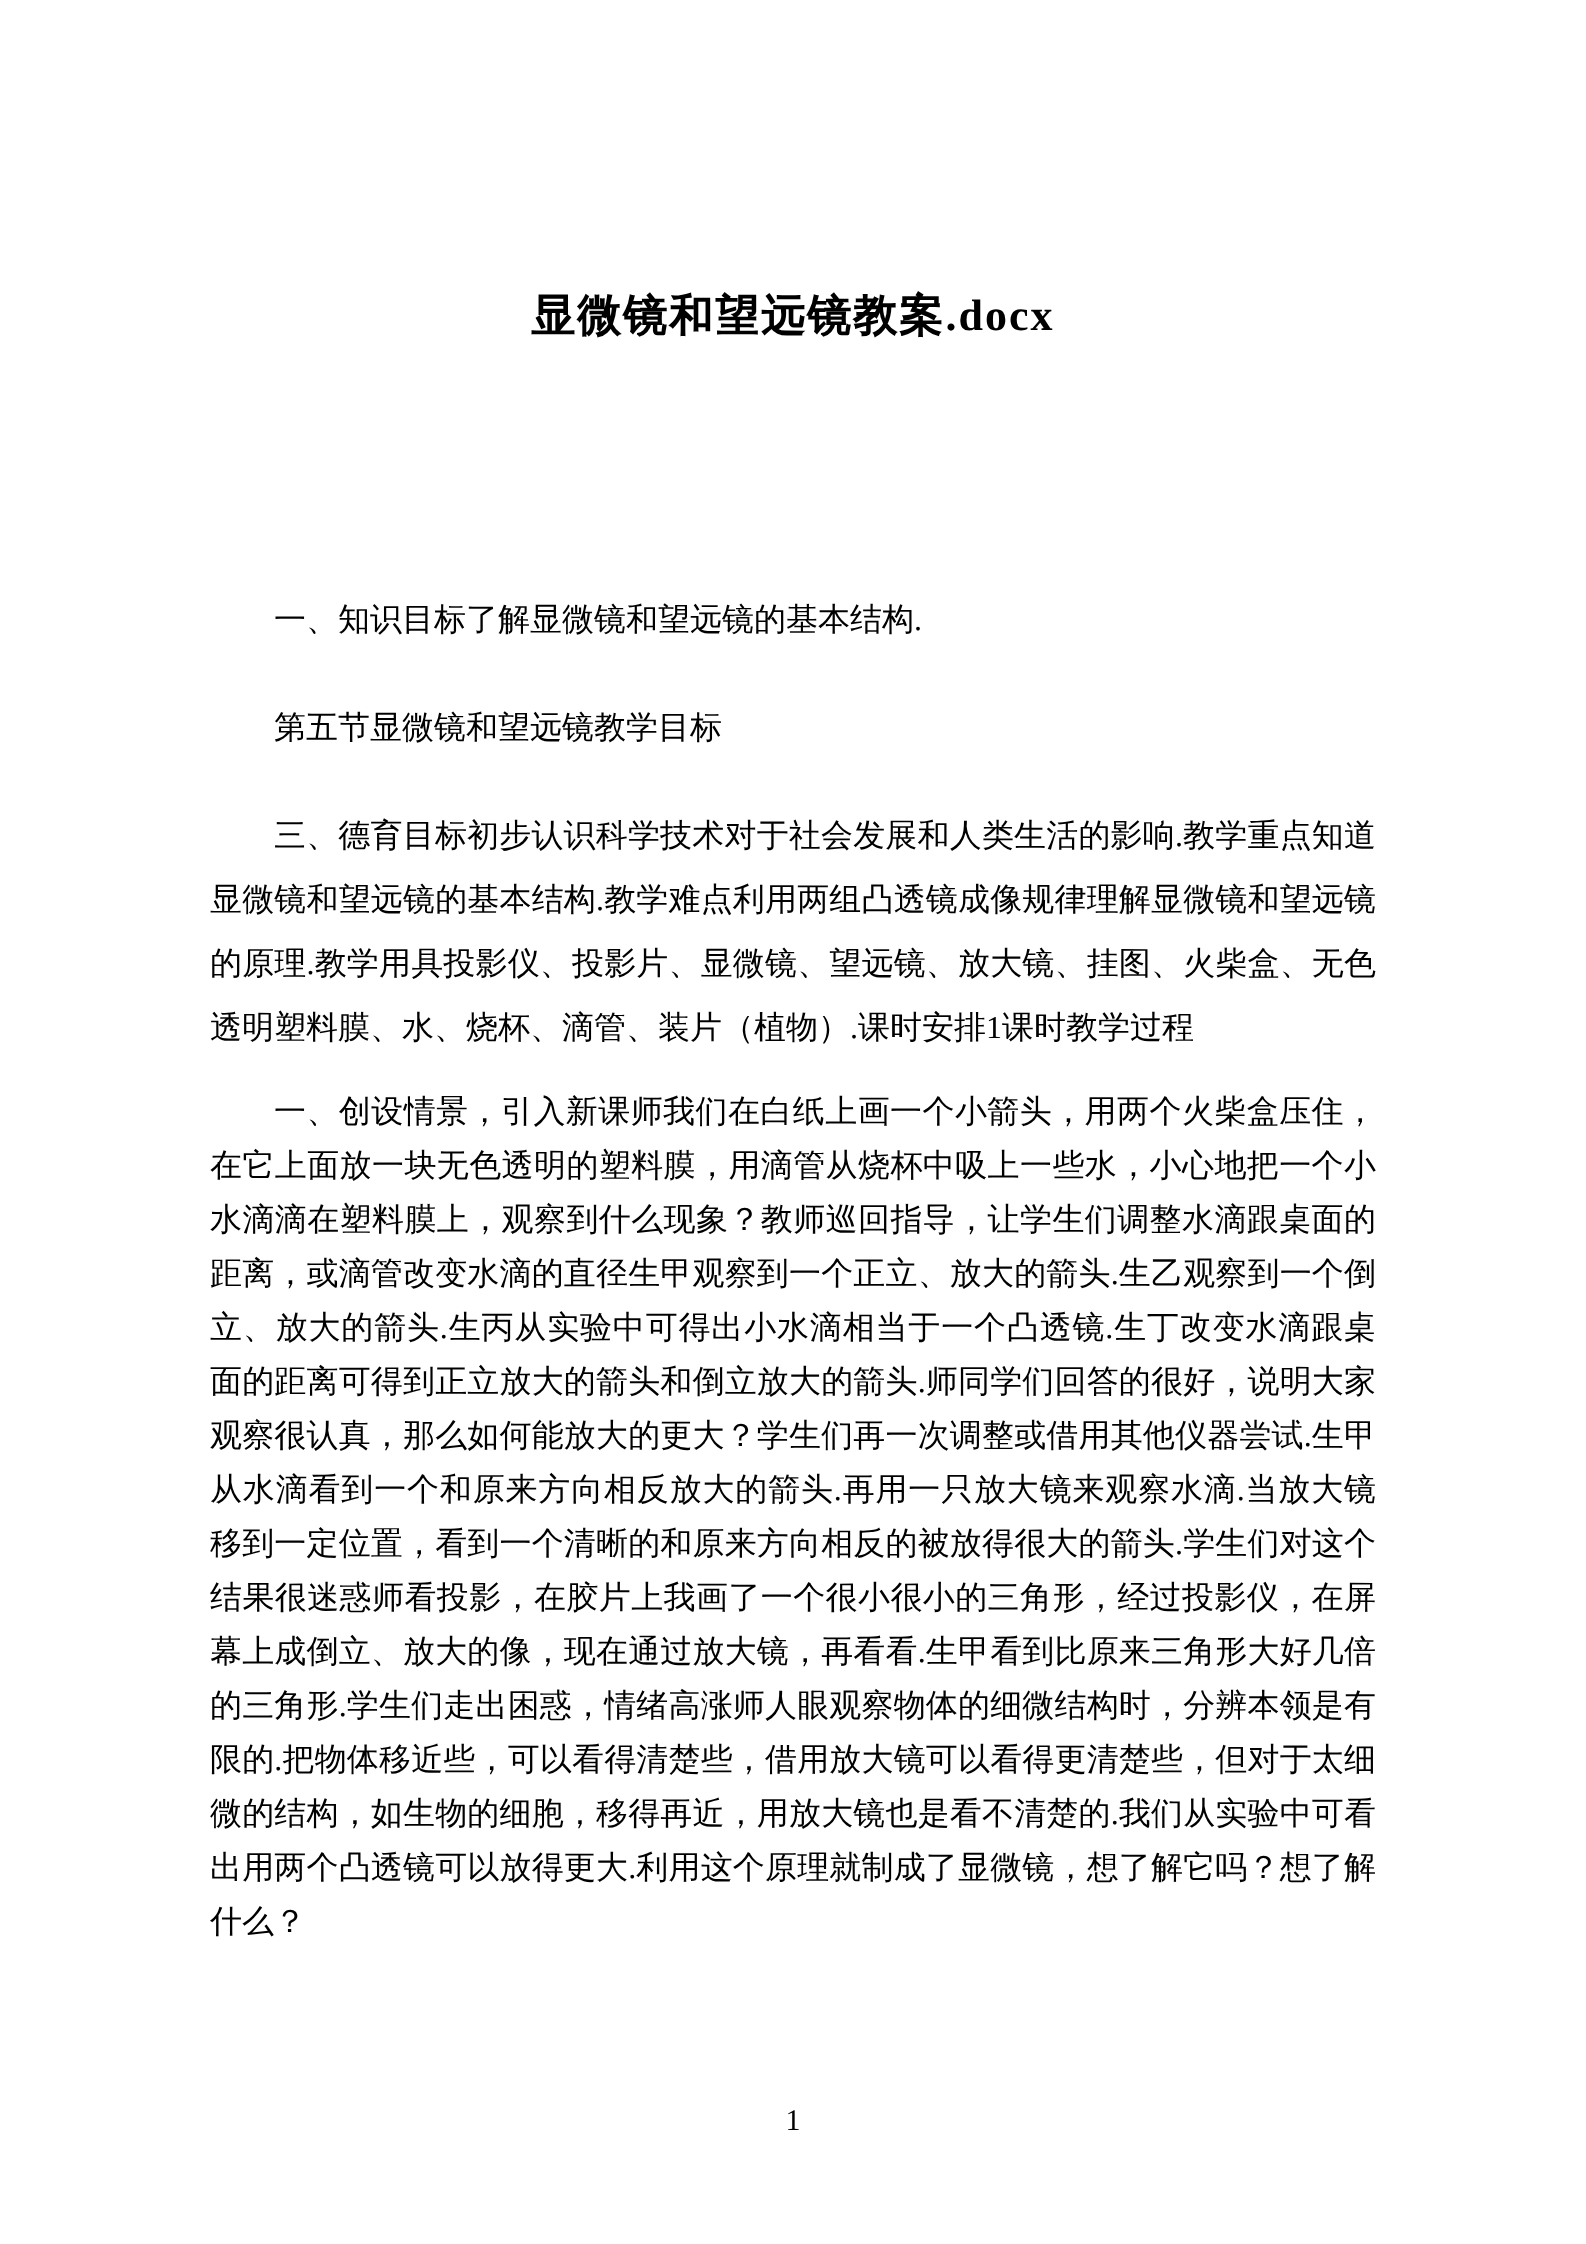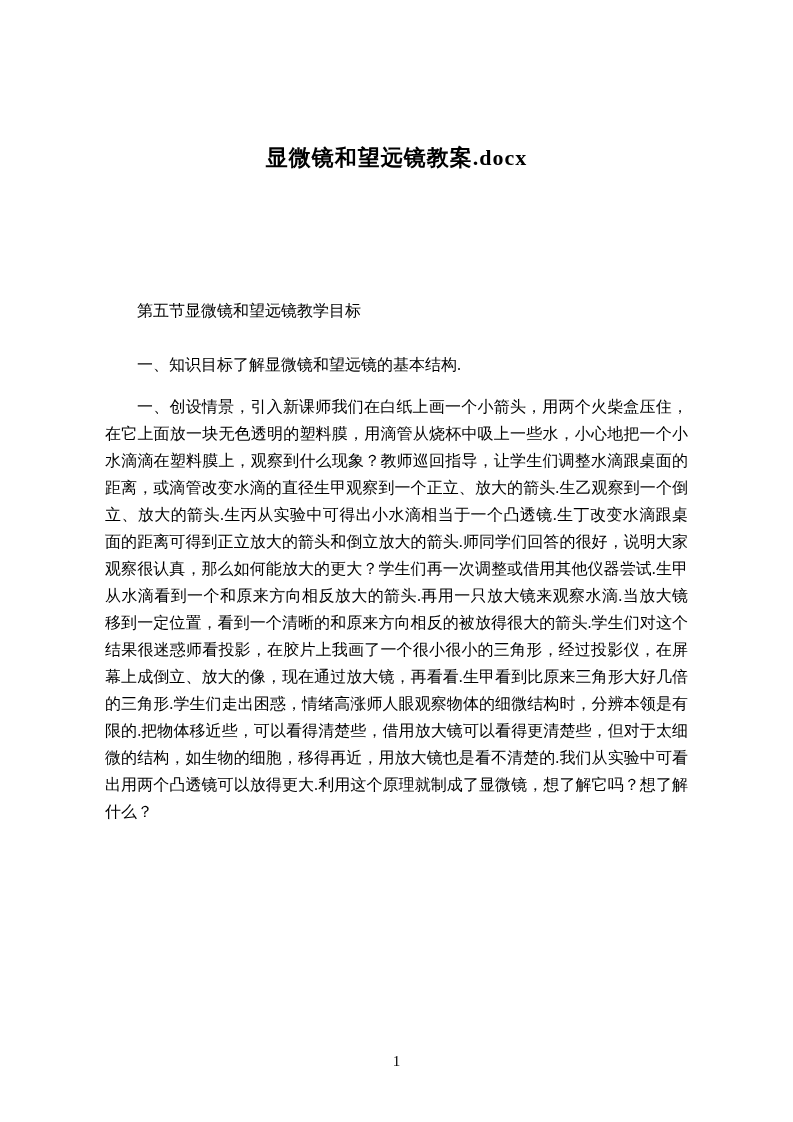--- a/index.html
+++ b/index.html
@@ -57,20 +57,21 @@
   }
 </style>
 </head>
 <body>
 
 <div class="page">
 
   <h1 class="doc-title">显微镜和望远镜教案.docx</h1>
 
   <div class="doc-body">
+    <p class="para">一、知识目标了解显微镜和望远镜的基本结构.</p>
     <p class="para">第五节显微镜和望远镜教学目标</p>
-    <p class="para">一、知识目标了解显微镜和望远镜的基本结构.</p>
+    <p class="para">三、德育目标初步认识科学技术对于社会发展和人类生活的影响.教学重点知道显微镜和望远镜的基本结构.教学难点利用两组凸透镜成像规律理解显微镜和望远镜的原理.教学用具投影仪、投影片、显微镜、望远镜、放大镜、挂图、火柴盒、无色透明塑料膜、水、烧杯、滴管、装片（植物）.课时安排1课时教学过程</p>
     <p class="para para-long">一、创设情景，引入新课师我们在白纸上画一个小箭头，用两个火柴盒压住，在它上面放一块无色透明的塑料膜，用滴管从烧杯中吸上一些水，小心地把一个小水滴滴在塑料膜上，观察到什么现象？教师巡回指导，让学生们调整水滴跟桌面的距离，或滴管改变水滴的直径生甲观察到一个正立、放大的箭头.生乙观察到一个倒立、放大的箭头.生丙从实验中可得出小水滴相当于一个凸透镜.生丁改变水滴跟桌面的距离可得到正立放大的箭头和倒立放大的箭头.师同学们回答的很好，说明大家观察很认真，那么如何能放大的更大？学生们再一次调整或借用其他仪器尝试.生甲从水滴看到一个和原来方向相反放大的箭头.再用一只放大镜来观察水滴.当放大镜移到一定位置，看到一个清晰的和原来方向相反的被放得很大的箭头.学生们对这个结果很迷惑师看投影，在胶片上我画了一个很小很小的三角形，经过投影仪，在屏幕上成倒立、放大的像，现在通过放大镜，再看看.生甲看到比原来三角形大好几倍的三角形.学生们走出困惑，情绪高涨师人眼观察物体的细微结构时，分辨本领是有限的.把物体移近些，可以看得清楚些，借用放大镜可以看得更清楚些，但对于太细微的结构，如生物的细胞，移得再近，用放大镜也是看不清楚的.我们从实验中可看出用两个凸透镜可以放得更大.利用这个原理就制成了显微镜，想了解它吗？想了解什么？</p>
   </div>
 
   <div class="page-number">1</div>
 
 </div>
 
 </body></html>

